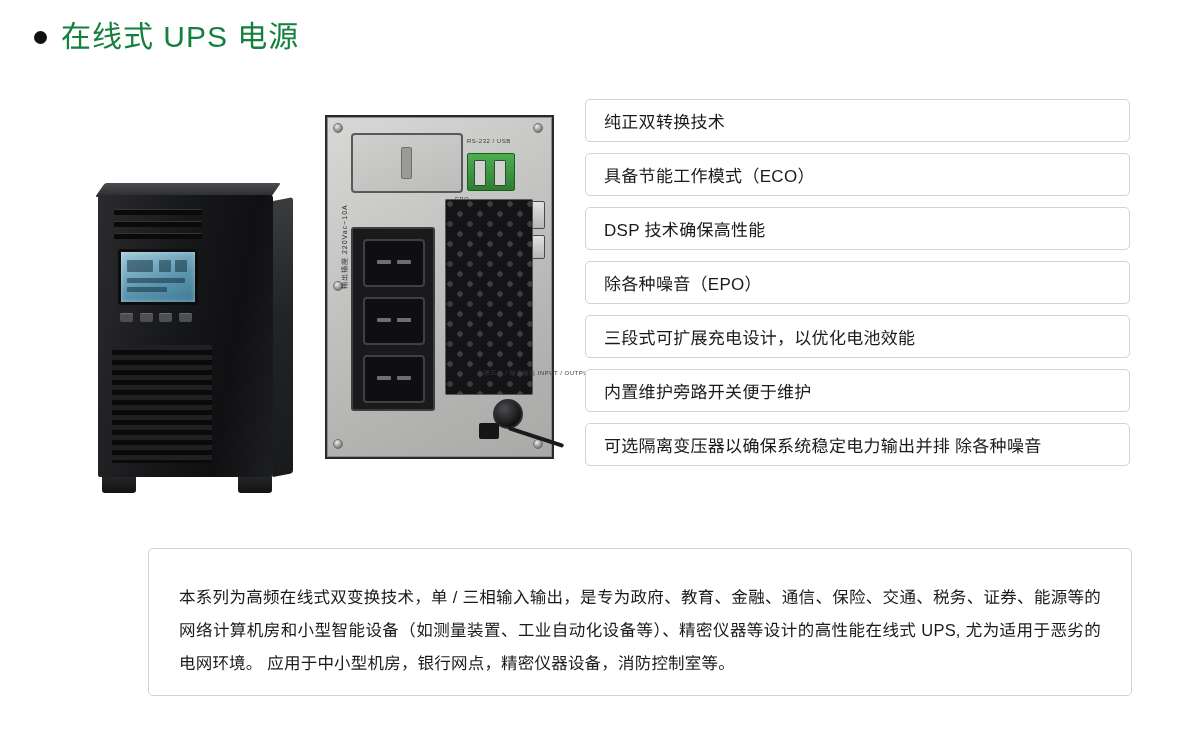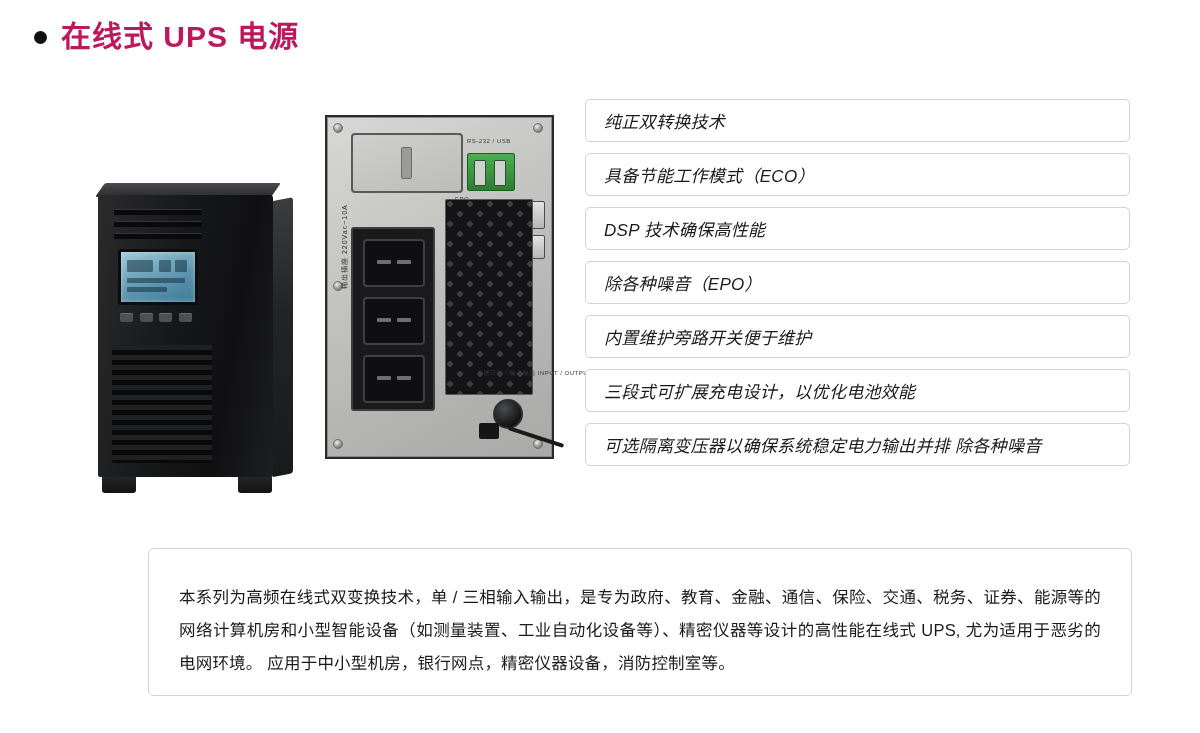--- a/index.html
+++ b/index.html
@@ -27,23 +27,23 @@
   }
   .title-bullet {
     width: 13px;
     height: 13px;
     border-radius: 50%;
     background: #111111;
     display: block;
   }
   .title-text {
     font-size: 30px;
-    font-weight: bold;
+    font-weight: normal;
     letter-spacing: 1px;
-    color: #be185d;
+    color: #15803d;
     line-height: 1;
   }
 
   
   .product-area {
     position: absolute;
     left: 60px;
     top: 95px;
     width: 500px;
     height: 430px;
@@ -325,21 +325,20 @@
     border: 1px solid #d2d2d2;
     border-radius: 5px;
     margin-bottom: 11px;
     display: flex;
     align-items: center;
     padding: 0 18px;
     font-size: 17px;
     color: #1a1a1a;
     background: #ffffff;
     letter-spacing: 0.3px;
-    font-style: italic;
   }
 
   
   .description-box {
     position: absolute;
     left: 148px;
     top: 548px;
     width: 984px;
     height: 148px;
     box-sizing: border-box;
@@ -426,20 +425,20 @@
     <div class="rear-plug"></div>
     <div class="rear-cable"></div>
   </div>
 </div>
 
 <div class="feature-list">
   <div class="feature-item">纯正双转换技术</div>
   <div class="feature-item">具备节能工作模式（ECO）</div>
   <div class="feature-item">DSP 技术确保高性能</div>
   <div class="feature-item">除各种噪音（EPO）</div>
+  <div class="feature-item">三段式可扩展充电设计，以优化电池效能</div>
   <div class="feature-item">内置维护旁路开关便于维护</div>
-  <div class="feature-item">三段式可扩展充电设计，以优化电池效能</div>
   <div class="feature-item">可选隔离变压器以确保系统稳定电力输出并排 除各种噪音</div>
 </div>
 
 <div class="description-box">
   <p>本系列为高频在线式双变换技术，单 / 三相输入输出，是专为政府、教育、金融、通信、保险、交通、税务、证券、能源等的网络计算机房和小型智能设备（如测量装置、工业自动化设备等）、精密仪器等设计的高性能在线式 UPS, 尤为适用于恶劣的电网环境。 应用于中小型机房，银行网点，精密仪器设备，消防控制室等。</p>
 </div>
 
 </body></html>

